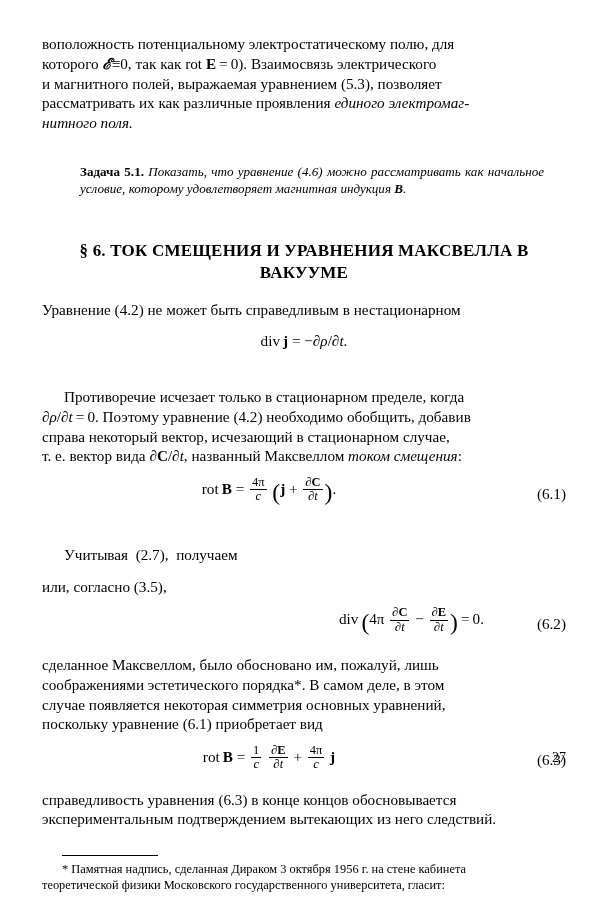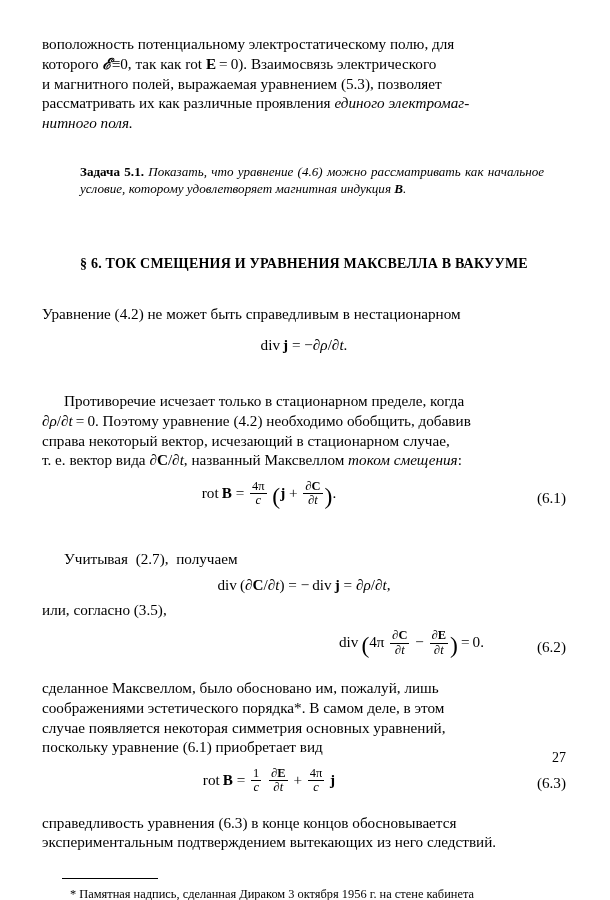--- a/index.html
+++ b/index.html
@@ -50,24 +50,24 @@
     margin: 16px;
     padding: 0 6px 0 22px;
     text-indent: 0;
   }
   .task b { font-weight: bold; }
   .task i { font-style: italic; }
 
   
   .section-head {
     text-align: center;
-    font-size: 14px;
+    font-size: 17px;
     font-weight: bold;
     letter-spacing: 0.2px;
-    margin: 16px;
+    margin: 1px;
     padding: 0 4px;
   }
 
   
   .formula-row {
     position: relative;
     margin: 0;
     text-align: center;
     font-size: 15.2px;
     line-height: 1.25;
@@ -117,21 +117,21 @@
   .footnote-rule {
     width: 96px;
     height: 1px;
     background: #000;
     margin: 0 0 6px 20px;
   }
   .footnote {
     font-size: 12.4px;
     line-height: 1.26;
     text-align: justify;
-    margin: 8px;
+    margin: 0;
     padding-right: 4px;
   }
   .footnote .fn-first { text-indent: 20px; }
 
   .page-number {
     position: absolute;
     right: 44px;
     bottom: 30px;
     font-size: 14px;
   }
@@ -209,23 +209,20 @@
 
   <div class="gap-md"></div>
   <div class="gap-sm"></div>
 
   <p class="para">
     Учитывая&nbsp; (2.7),&nbsp; получаем
   </p>
 
   <div class="gap-sm"></div>
 
-  <p class="formula-row">
-    <span class="mop">div</span> (∂<span class="mb">C</span>/∂<span class="mi">t</span>) = − <span class="mop">div</span> <span class="mb">j</span> = ∂<span class="mi">ρ</span>/∂<span class="mi">t</span>,
-  </p>
 
   <div class="gap-sm"></div>
 
   <p class="noind">или, согласно (3.5),</p>
 
   <div class="gap-md"></div>
 
   <p class="formula-row right-align">
     <span class="mop">div</span> <span class="big-paren">(</span>4π
     <span class="frac"><span class="num">∂<span class="mb">C</span></span><span class="den">∂<span class="mi">t</span></span></span>

